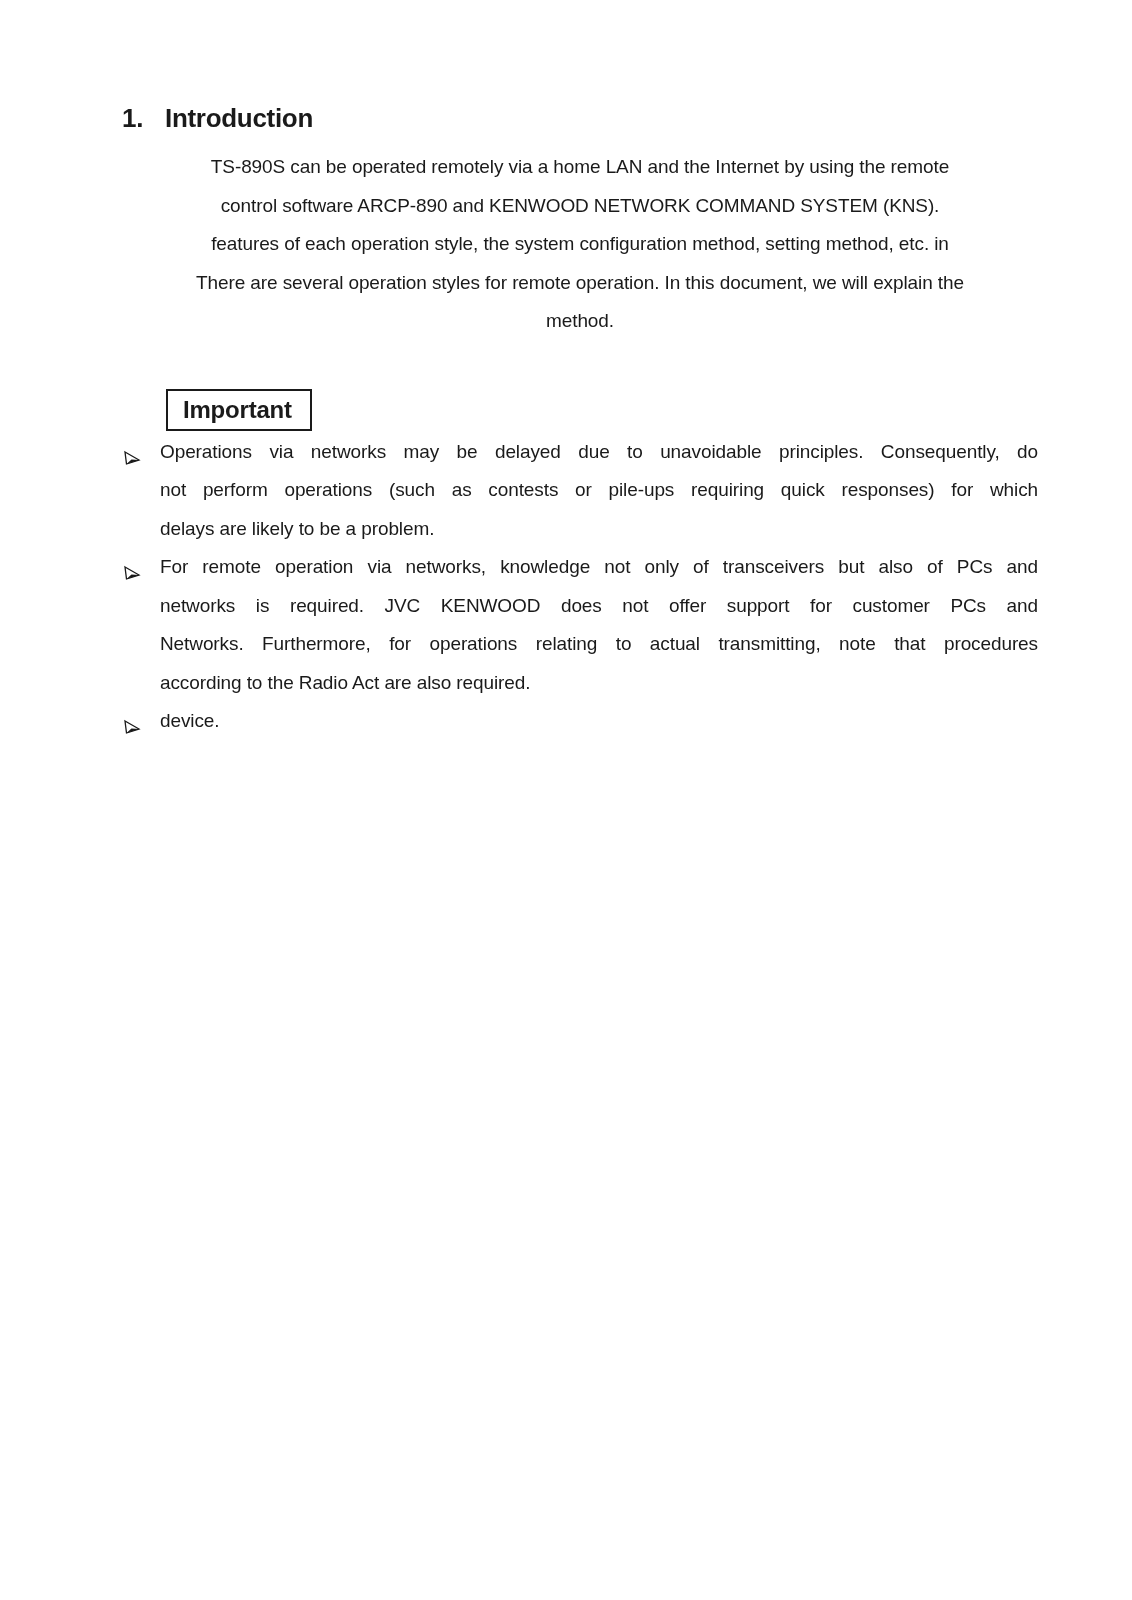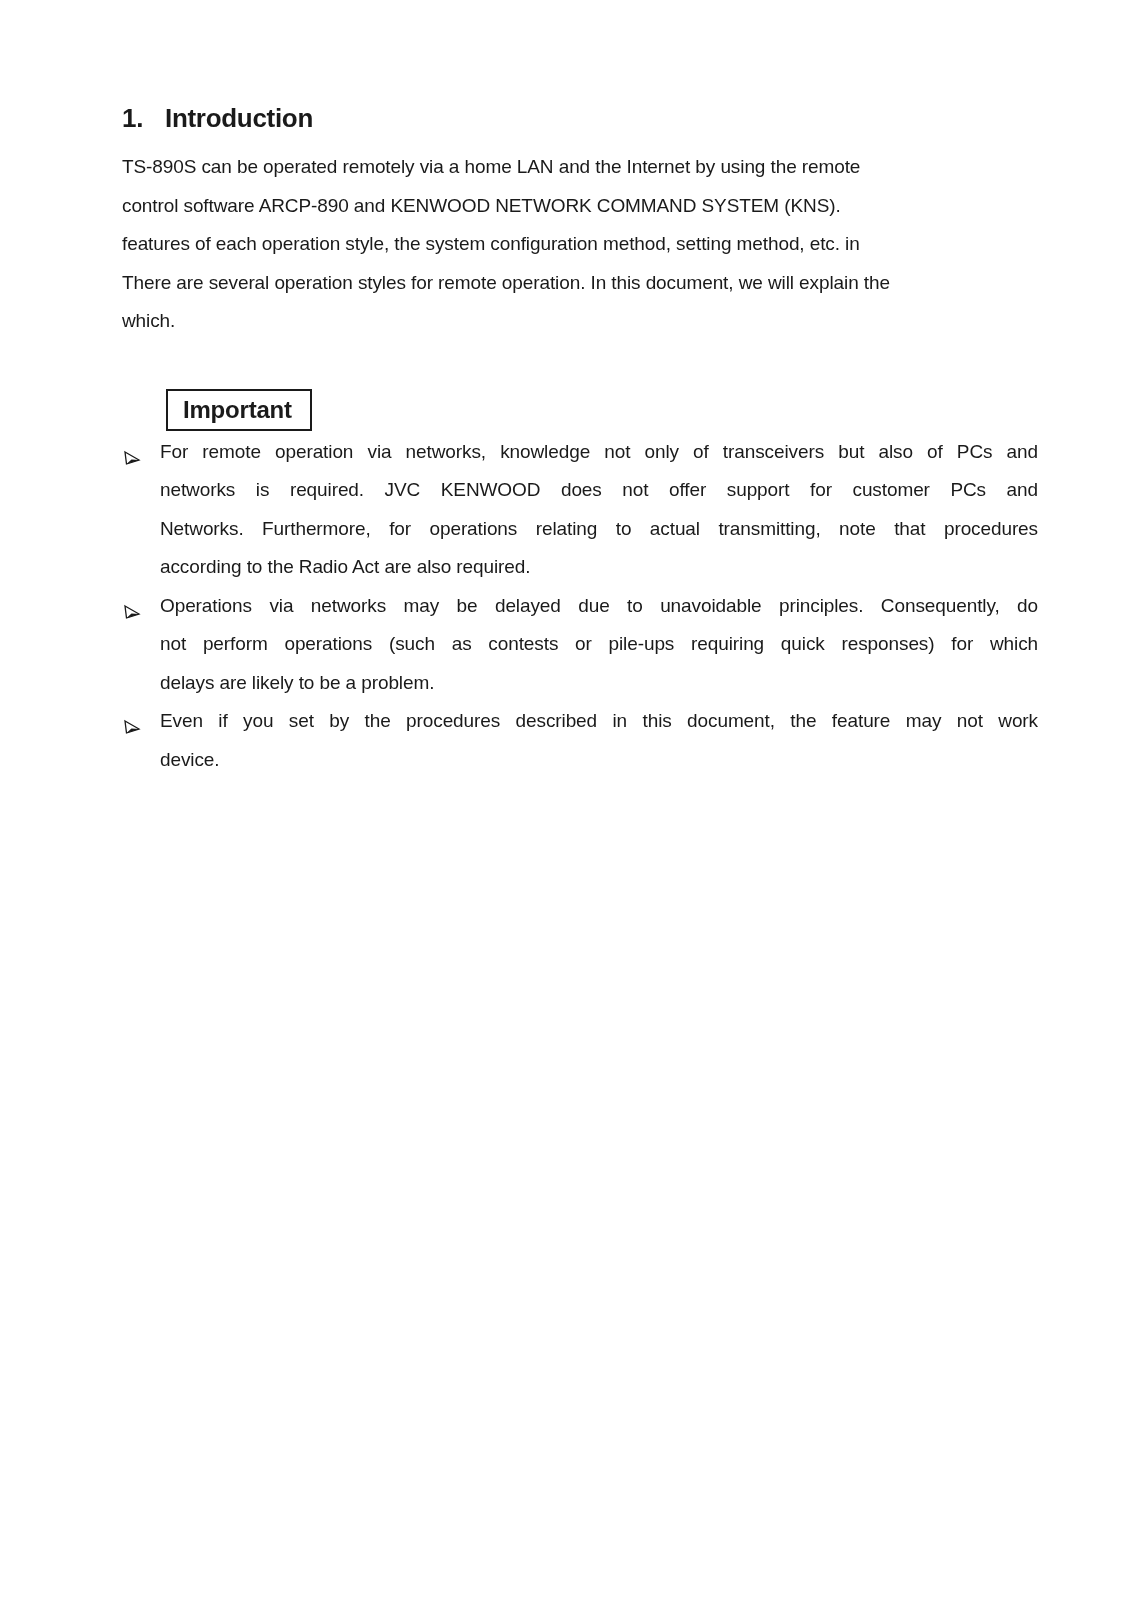--- a/index.html
+++ b/index.html
@@ -21,21 +21,21 @@
     letter-spacing: -0.3px;
     margin-bottom: 12px;
     white-space: nowrap;
   }
   .heading .num { display: inline-block; min-width: 43px; }
   .body-text {
     font-size: 19px;
     line-height: 38.5px;
     letter-spacing: -0.1px;
   }
-  .intro .line { text-align: left; white-space: nowrap; }
+  .intro .line { text-align: center; white-space: nowrap; }
   .important-wrap { margin-top: 48px; margin-bottom: 2px; padding-left: 44px; }
   .important-box {
     display: inline-block;
     border: 2px solid #1a1a1a;
     font-size: 24px;
     font-weight: bold;
     line-height: 38px;
     padding: 0 18px 0 15px;
     letter-spacing: -0.2px;
   }
@@ -66,50 +66,49 @@
 
   <div class="heading">
     <span class="num">1.</span><span>Introduction</span>
   </div>
 
   <div class="intro body-text">
       <div class="line">TS-890S can be operated remotely via a home LAN and the Internet by using the remote</div>
       <div class="line">control software ARCP-890 and KENWOOD NETWORK COMMAND SYSTEM (KNS).</div>
       <div class="line">features of each operation style, the system configuration method, setting method, etc. in</div>
       <div class="line">There are several operation styles for remote operation. In this document, we will explain the</div>
-      <div class="line">which.</div>
+      <div class="line">method.</div>
     </div>
 
   <div class="important-wrap">
     <span class="important-box">Important</span>
   </div>
 
   <div class="bullets body-text">
+      <div class="bullet">
+        <span class="marker"><svg width="19" height="18" viewBox="0 0 19 18">
+            <path d="M2 2 L16 10 L3.5 14 Z" fill="none" stroke="#1a1a1a" stroke-width="1.3" stroke-linejoin="miter"></path>
+            <path d="M16 10 L3.5 14 L8.5 9.5 Z" fill="#1a1a1a"></path>
+          </svg></span>
+        <div class="bline">Operations via networks may be delayed due to unavoidable principles. Consequently, do</div>
+        <div class="bline">not perform operations (such as contests or pile-ups requiring quick responses) for which</div>
+        <div class="bline last">delays are likely to be a problem.</div>
+      </div>
       <div class="bullet">
         <span class="marker"><svg width="19" height="18" viewBox="0 0 19 18">
             <path d="M2 2 L16 10 L3.5 14 Z" fill="none" stroke="#1a1a1a" stroke-width="1.3" stroke-linejoin="miter"></path>
             <path d="M16 10 L3.5 14 L8.5 9.5 Z" fill="#1a1a1a"></path>
           </svg></span>
         <div class="bline">For remote operation via networks, knowledge not only of transceivers but also of PCs and</div>
         <div class="bline">networks is required.  JVC KENWOOD does not offer support for customer PCs and</div>
         <div class="bline">Networks. Furthermore, for operations relating to actual transmitting, note that procedures</div>
         <div class="bline last">according to the Radio Act are also required.</div>
       </div>
       <div class="bullet">
         <span class="marker"><svg width="19" height="18" viewBox="0 0 19 18">
             <path d="M2 2 L16 10 L3.5 14 Z" fill="none" stroke="#1a1a1a" stroke-width="1.3" stroke-linejoin="miter"></path>
             <path d="M16 10 L3.5 14 L8.5 9.5 Z" fill="#1a1a1a"></path>
           </svg></span>
-        <div class="bline">Operations via networks may be delayed due to unavoidable principles. Consequently, do</div>
-        <div class="bline">not perform operations (such as contests or pile-ups requiring quick responses) for which</div>
-        <div class="bline last">delays are likely to be a problem.</div>
-      </div>
-      <div class="bullet">
-        <span class="marker"><svg width="19" height="18" viewBox="0 0 19 18">
-            <path d="M2 2 L16 10 L3.5 14 Z" fill="none" stroke="#1a1a1a" stroke-width="1.3" stroke-linejoin="miter"></path>
-            <path d="M16 10 L3.5 14 L8.5 9.5 Z" fill="#1a1a1a"></path>
-          </svg></span>
-        <div class="bline">Even if you set by the procedures described in this document, the feature may  not work</div>
         <div class="bline last">device.</div>
       </div>
     </div>
 
 </div>
 
 </body></html>

